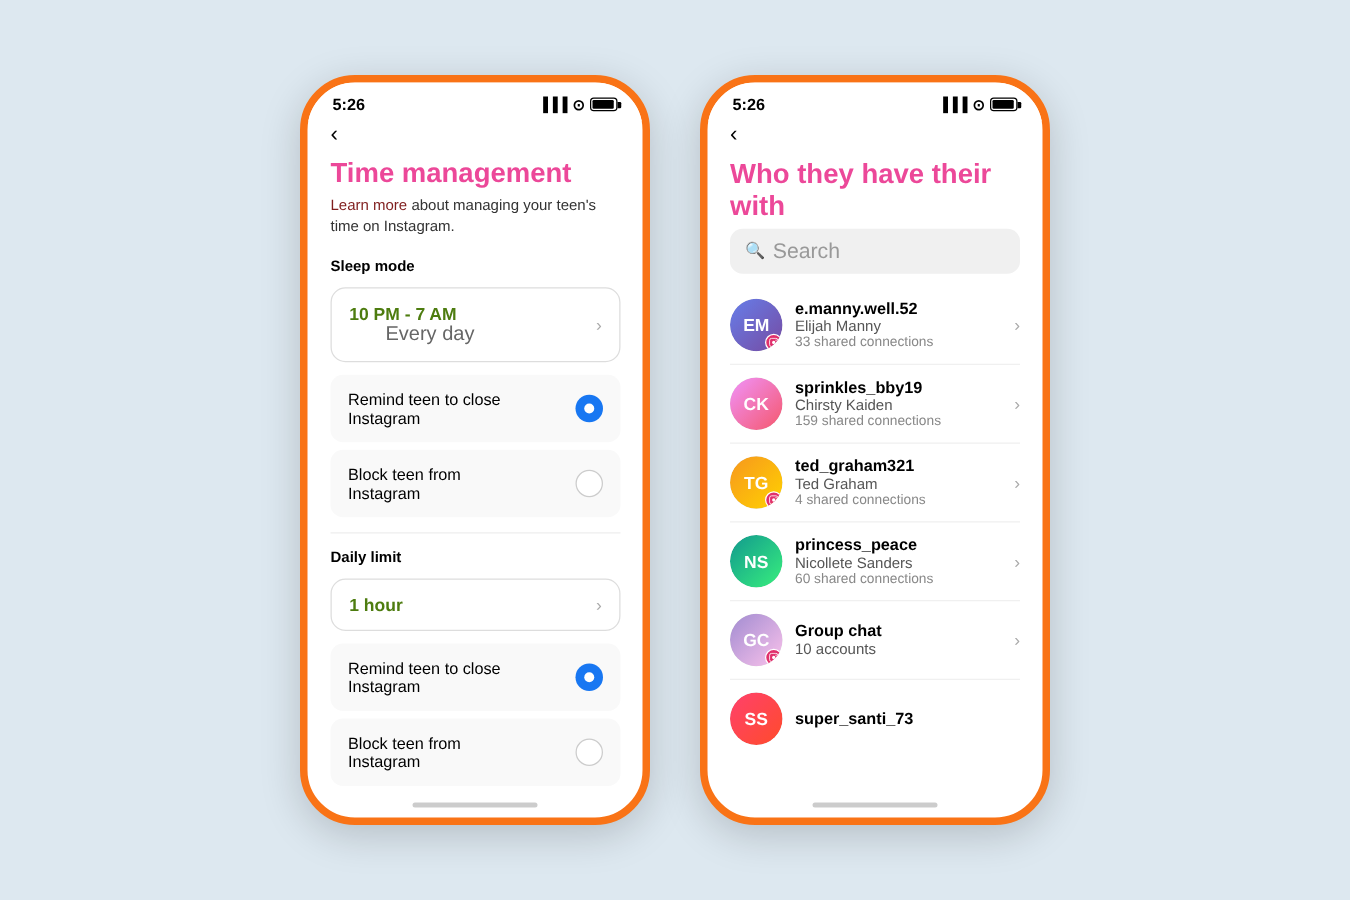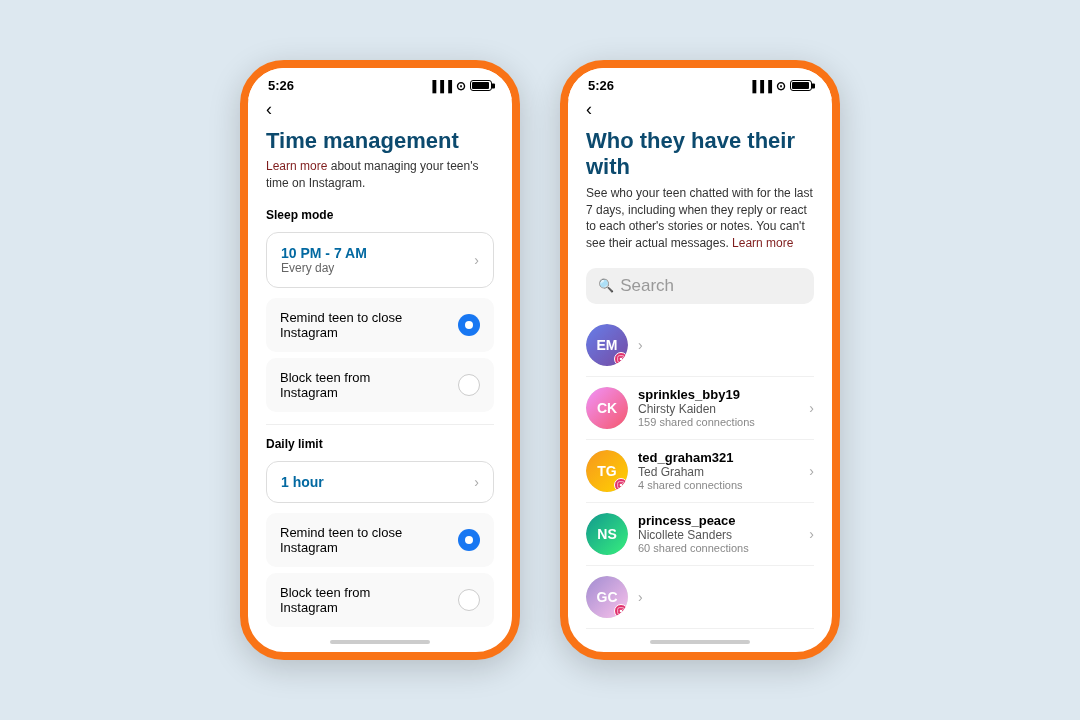--- a/index.html
+++ b/index.html
@@ -13,21 +13,21 @@
       gap: 40px;
       font-family: -apple-system, BlinkMacSystemFont, 'Segoe UI', sans-serif;
     }
 
     
     .phone {
       width: 280px;
       height: 600px;
       background: #fff;
       border-radius: 44px;
-      border: 8px solid #f97316;
+      border: 6px solid #f97316;
       overflow: hidden;
       display: flex;
       flex-direction: column;
       position: relative;
       box-shadow: 0 8px 32px rgba(0,0,0,0.18);
     }
 
     
     .status-bar {
       background: #fff;
@@ -84,21 +84,21 @@
       color: #000;
       margin-bottom: 8px;
       display: block;
       cursor: pointer;
     }
 
     
     .page-title {
       font-size: 22px;
       font-weight: 700;
-      color: #0c4a6e;
+      color: #ec4899;
       margin-bottom: 4px;
       line-height: 1.2;
     }
 
     .subtitle {
       font-size: 12px;
       color: #333;
       margin-bottom: 16px;
       line-height: 1.4;
     }
@@ -122,25 +122,26 @@
       padding: 12px 14px;
       display: flex;
       justify-content: space-between;
       align-items: center;
       margin-bottom: 10px;
       cursor: pointer;
     }
     .option-box .label-main {
       font-size: 14px;
       font-weight: 600;
-      color: #0369a1;
+      color: #4d7c0f;
     }
     .option-box .label-sub {
-      font-size: 12px;
+      font-size: 16px;
       color: #666;
+      margin-left: 29px;
     }
     .chevron {
       color: #aaa;
       font-size: 14px;
     }
 
     
     .toggle-row {
       display: flex;
       justify-content: flex-end;
@@ -363,43 +364,43 @@
           <span class="battery-fill"></span>
         </span>
     </div>
   </div>
 
   <div class="phone-content">
     <span class="back-arrow">‹</span>
 
     <div class="page-title">Who they have their with</div>
 
-    <div class="subtitle">
-      <span>See who your teen chatted with for the last 7 days, including when they reply or react to each other's stories or notes. You can't see their actual messages.</span>
-      <span> </span>
-      <span class="link">Learn more</span>
-    </div>
 
     <div class="search-bar">
       <span class="search-icon-svg">🔍</span>
       <span class="search-text">Search</span>
     </div>
 
     <div id="contacts-list">
         <div class="chat-item">
           <div class="avatar">
             <div class="avatar-inner av-blue">EM</div>
             <div class="avatar-badge">
               <svg viewBox="0 0 24 24" fill="white">
                 <rect x="2" y="2" width="20" height="20" rx="5" ry="5" fill="none" stroke="white" stroke-width="2"></rect>
                 <circle cx="12" cy="12" r="4" fill="white"></circle>
                 <circle cx="17.5" cy="6.5" r="1.5" fill="white"></circle>
               </svg>
             </div>
           </div>
+          <div class="chat-info">
+            <div class="chat-username">e.manny.well.52</div>
+            <div class="chat-realname">Elijah Manny</div>
+            <div class="chat-shared">33 shared connections</div>
+          </div>
           <span class="chevron">›</span>
         </div>
         <div class="chat-item">
           <div class="avatar">
             <div class="avatar-inner av-pink">CK</div>
           </div>
           <div class="chat-info">
             <div class="chat-username">sprinkles_bby19</div>
             <div class="chat-realname">Chirsty Kaiden</div>
             <div class="chat-shared">159 shared connections</div>
@@ -439,20 +440,24 @@
           <div class="avatar">
             <div class="avatar-inner av-purple">GC</div>
             <div class="avatar-badge">
               <svg viewBox="0 0 24 24" fill="white">
                 <rect x="2" y="2" width="20" height="20" rx="5" ry="5" fill="none" stroke="white" stroke-width="2"></rect>
                 <circle cx="12" cy="12" r="4" fill="white"></circle>
                 <circle cx="17.5" cy="6.5" r="1.5" fill="white"></circle>
               </svg>
             </div>
           </div>
+          <div class="chat-info">
+            <div class="chat-username">Group chat</div>
+            <div class="chat-realname">10 accounts</div>
+          </div>
           <span class="chevron">›</span>
         </div>
         <div class="chat-item">
           <div class="avatar">
             <div class="avatar-inner av-red">SS</div>
           </div>
           <div class="chat-info">
             <div class="chat-username">super_santi_73</div>
           </div>
         </div>

